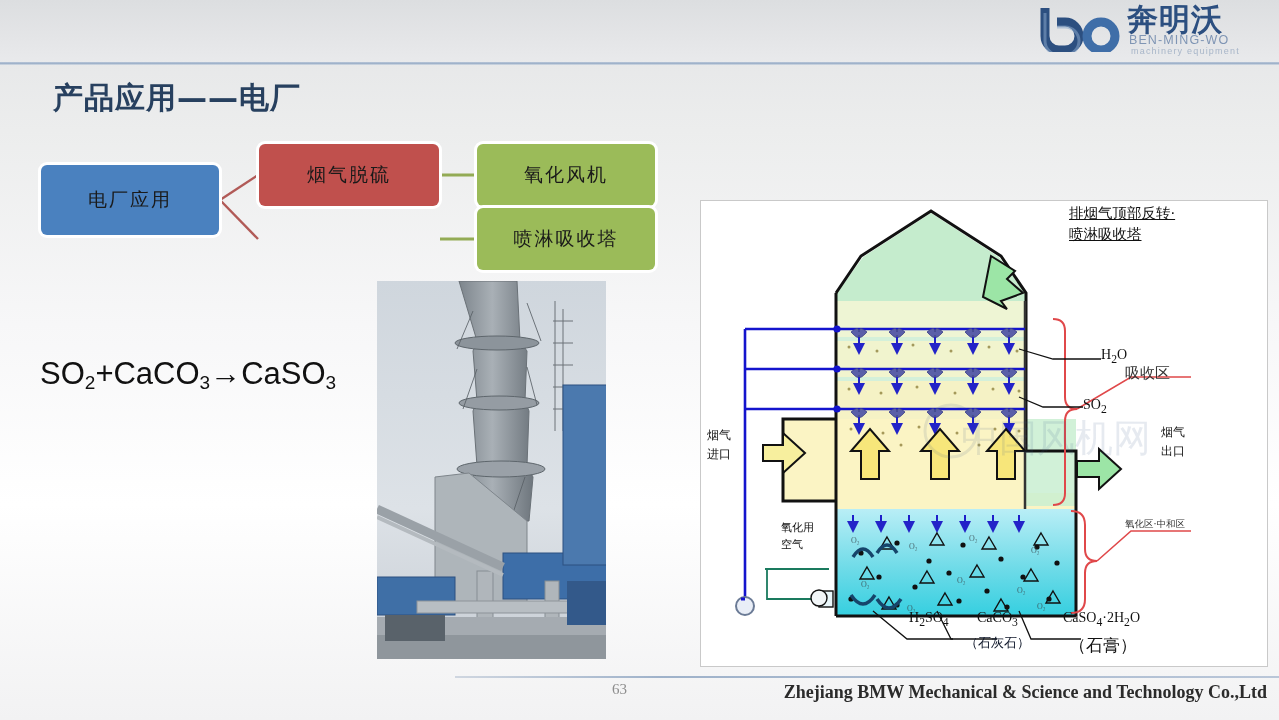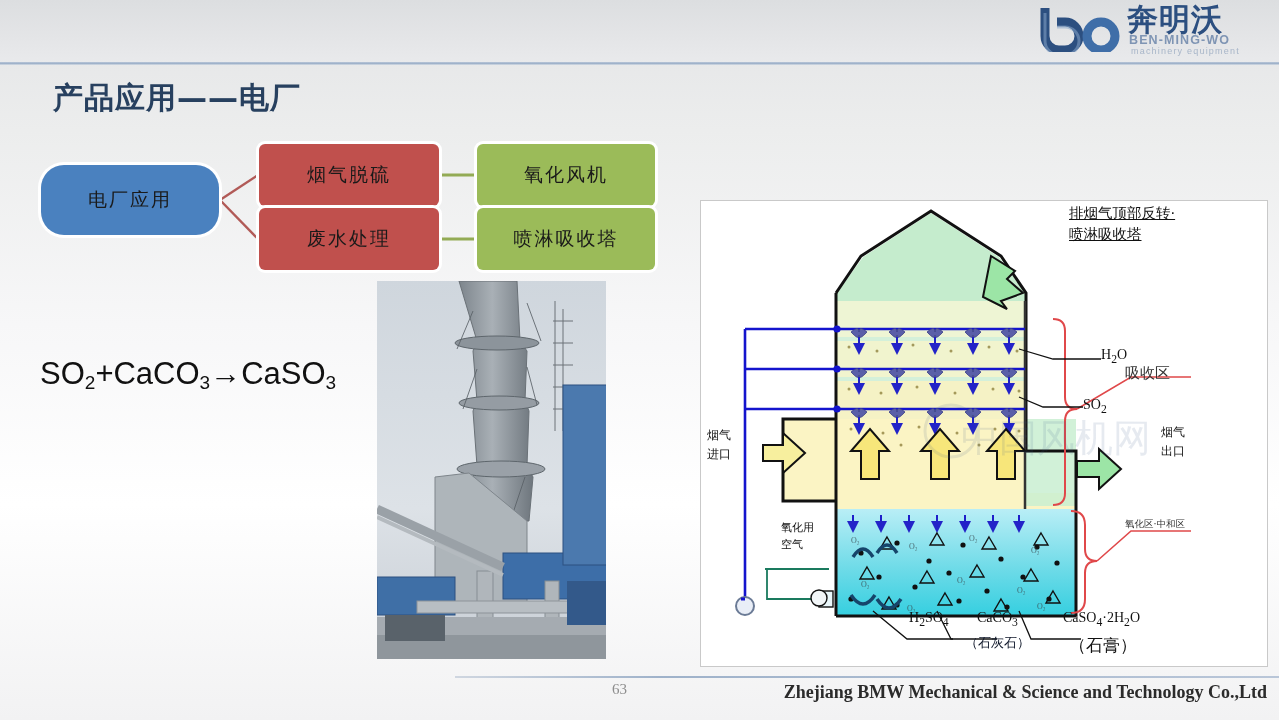--- a/index.html
+++ b/index.html
@@ -11,35 +11,35 @@
 
   
   #header-bar{position:absolute;left:0;top:0;width:1279px;height:63px;
     background:linear-gradient(180deg,#dcdee0 0%,#e4e5e7 60%,#e9eaec 100%);}
   #header-rule{position:absolute;left:0;top:62px;width:1279px;height:3px;
     background:linear-gradient(180deg,#b9c6d8 0%,#9fb2ca 50%,#d8dee6 100%);}
   #logo{position:absolute;right:8px;top:2px;width:232px;height:58px;}
   #logo-mark{position:absolute;left:0;top:4px;width:100px;height:46px;}
   #logo-cn{position:absolute;left:88px;top:0px;font-size:31px;font-weight:bold;
     color:#2c4f80;letter-spacing:1px;line-height:34px;font-family:"DejaVu Sans",sans-serif;}
-  #logo-en{position:absolute;left:90px;top:31px;font-size:12.5px;font-weight:bold;
+  #logo-en{position:absolute;left:90px;top:31px;font-size:12.5px;font-weight:normal;
     color:#7f95b4;letter-spacing:1.1px;line-height:14px;}
   #logo-sub{position:absolute;left:92px;top:44px;font-size:9px;color:#a8b6c9;
     letter-spacing:1.2px;line-height:11px;}
 
   
   #page-title{position:absolute;left:53px;top:78px;font-size:30px;font-weight:bold;
     color:#27405f;font-family:"DejaVu Sans",sans-serif;letter-spacing:1px;}
 
   
   #flow{position:absolute;left:35px;top:140px;width:630px;height:130px;}
   .fbox{position:absolute;border-radius:6px;display:flex;align-items:center;
     justify-content:center;color:#1a1a1a;font-size:19px;letter-spacing:2px;
     font-family:"DejaVu Sans",sans-serif;box-shadow:0 0 0 3px #ffffff;}
-  #box-main{left:6px;top:25px;width:178px;height:70px;background:#4a81bf;border-radius:23px;}
+  #box-main{left:6px;top:25px;width:178px;height:70px;background:#4a81bf;}
   #box-fgd{left:224px;top:4px;width:180px;height:62px;background:#c0504d;}
   #box-waste{left:224px;top:68px;width:180px;height:62px;background:#c0504d;}
   #box-oxi{left:442px;top:4px;width:178px;height:62px;background:#9bbb59;}
   #box-aer{left:442px;top:68px;width:178px;height:62px;background:#9bbb59;}
   #flow svg{position:absolute;left:0;top:0;}
 
   
   #formulas{position:absolute;left:40px;top:352px;font-size:31px;color:#111;
     font-family:"Liberation Sans",sans-serif;line-height:44px;letter-spacing:0px;}
   #formulas sub{font-size:19px;vertical-align:-5px;}
@@ -83,21 +83,20 @@
 
 <div id="flow">
   <svg width="630" height="130">
     <path d="M185 60 L223 35" fill="none" stroke="#b15a57" stroke-width="2.4"></path>
     <path d="M185 60 L223 99" fill="none" stroke="#b15a57" stroke-width="2.4"></path>
     <line x1="405" y1="35" x2="441" y2="35" stroke="#93ab55" stroke-width="3"></line>
     <line x1="405" y1="99" x2="441" y2="99" stroke="#93ab55" stroke-width="3"></line>
   </svg>
   <div class="fbox" id="box-main">电厂应用</div>
   <div class="fbox" id="box-fgd">烟气脱硫</div>
-  <div class="fbox" id="box-waste">废水处理</div>
   <div class="fbox" id="box-oxi">氧化风机</div>
   <div class="fbox" id="box-aer">喷淋吸收塔</div>
 </div>
 
 <div id="formulas">
   <div>SO<sub>2</sub>+CaCO<sub>3</sub>→CaSO<sub>3</sub></div>
 </div>
 
 <div id="photo">
   <svg width="229" height="378" viewBox="0 0 229 378">

